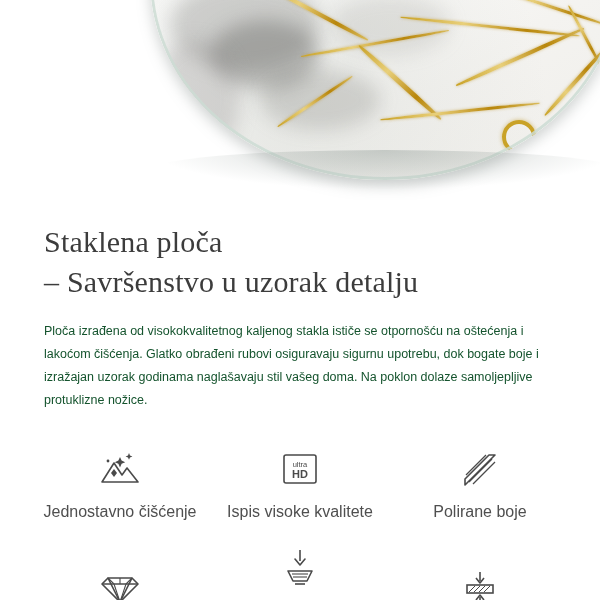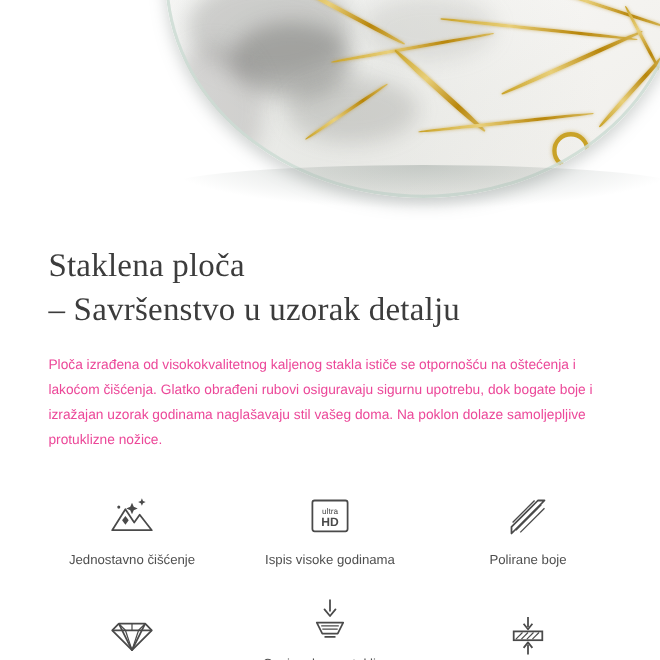--- a/index.html
+++ b/index.html
@@ -107,21 +107,21 @@
     font-size: 30px;
     line-height: 1.33;
     color: #3c3c3c;
     margin: 0 0 18px 0;
     letter-spacing: 0.2px;
   }
   h1.title .line2 { display: block; }
   p.body-text {
     font-size: 12.5px;
     line-height: 1.85;
-    color: #ec4899;
+    color: #14532d;
     margin: 0;
     max-width: 515px;
   }
 
   
   .features {
     margin-top: 34px;
     padding: 0 30px;
     display: grid;
     grid-template-columns: repeat(3, 1fr);
@@ -136,21 +136,21 @@
   }
   .feature .glyph {
     width: 46px;
     height: 46px;
     display: flex;
     align-items: center;
     justify-content: center;
     margin-bottom: 10px;
   }
   .feature .caption {
-    font-size: 12px;
+    font-size: 16px;
     color: #4f4f4f;
     line-height: 1.3;
     max-width: 160px;
   }
   svg { display: block; }
 </style>
 </head>
 <body>
 
 <div class="page">
@@ -202,21 +202,21 @@
     </div>
 
     <div class="feature">
       <div class="glyph">
         <svg width="40" height="40" viewBox="0 0 40 40">
           <rect x="4" y="6" width="32" height="28" rx="2" fill="none" stroke="#4a4a4a" stroke-width="1.6"></rect>
           <text x="20" y="18" text-anchor="middle" font-family="Liberation Sans, sans-serif" font-size="7.5" fill="#4a4a4a">ultra</text>
           <text x="20" y="29" text-anchor="middle" font-family="Liberation Sans, sans-serif" font-size="11" font-weight="bold" fill="#4a4a4a">HD</text>
         </svg>
       </div>
-      <div class="caption">Ispis visoke godinama</div>
+      <div class="caption">Ispis visoke kvalitete</div>
     </div>
 
     <div class="feature">
       <div class="glyph">
         <svg width="42" height="40" viewBox="0 0 42 40">
           <path d="M6 30 L30 6 L36 6 L6 36 Z" fill="none" stroke="#4a4a4a" stroke-width="1.6" stroke-linejoin="round"></path>
           <line x1="10" y1="33" x2="33" y2="10" stroke="#4a4a4a" stroke-width="1.2"></line>
           <line x1="14" y1="35" x2="36" y2="13" stroke="#4a4a4a" stroke-width="1.2"></line>
           <line x1="7" y1="26" x2="27" y2="6" stroke="#4a4a4a" stroke-width="1.2"></line>
         </svg>

